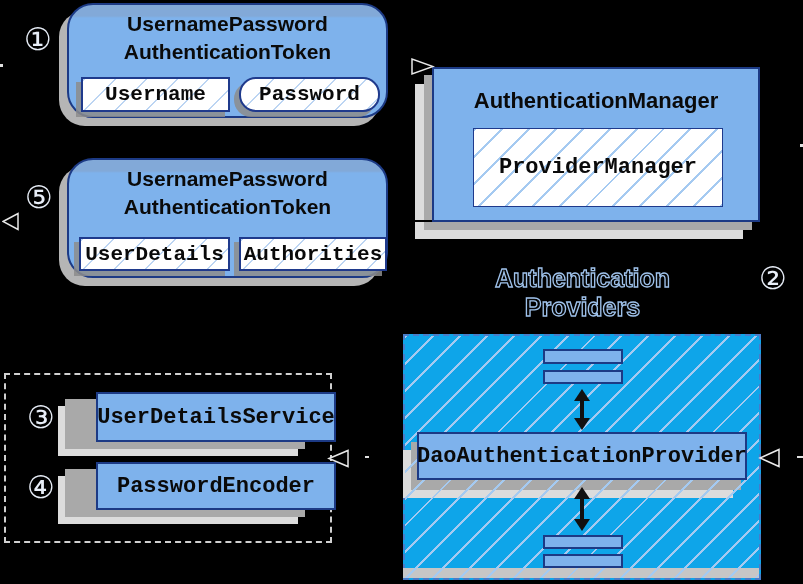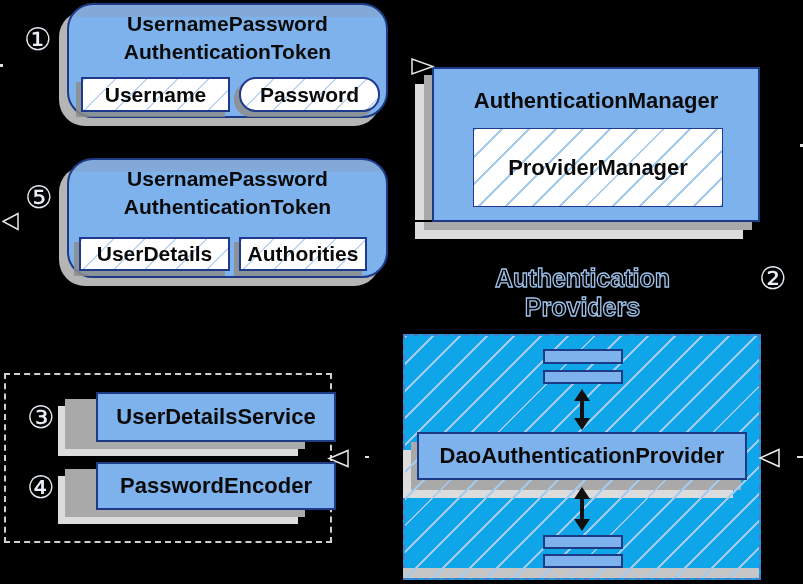--- a/index.html
+++ b/index.html
@@ -14,21 +14,21 @@
   .shadow1{background:#A9A9A9;}
   .shadow2{background:#DCDCDC;}
   .hatch{
     background-color:#fff;
     background-image:repeating-linear-gradient(135deg,#A5CAF1 0 2px,transparent 2px 19px);
   }
   .hatch-light{
     background-color:#fff;
     background-image:repeating-linear-gradient(135deg,rgba(133,178,232,.55) 0 1.5px,transparent 1.5px 22px);
   }
-  .center{display:flex;align-items:center;justify-content:center;text-align:left;}
+  .center{display:flex;align-items:center;justify-content:center;text-align:left;font-family:Liberation Mono, monospace;}
 
   
   .token-shadow{border-radius:26px;background:#B5B5B5;}
   .token-box{
     border-radius:26px;border:2.5px solid #1C3A85;
     background:linear-gradient(180deg,#82A9D8 0,#82A9D8 11px,#7EB2EC 13px);
   }
   .token-title{margin-top:5px;font-size:21px;line-height:1.32;text-align:center;}
   .field{border:2px solid #1F3A8C;box-shadow:-5px 5px 0 rgba(140,140,140,.85);
          font-size:21px;}
@@ -90,21 +90,21 @@
 
   <div class="abs token-shadow" style="left:59px;top:166px;width:321px;height:120px;"></div>
   <div class="abs token-box" style="left:67px;top:158px;width:321px;height:120px;">
     <div class="token-title">
       <div>UsernamePassword</div>
       <div>AuthenticationToken</div>
     </div>
     <div class="abs field hatch-light center" style="left:10px;top:77px;width:151px;height:34px;">
       <span>UserDetails</span>
     </div>
-    <div class="abs field hatch-light center" style="left:170px;top:77px;width:128px;height:34px;">
+    <div class="abs field hatch-light center" style="left:170px;top:77px;width:148px;height:34px;">
       <span>Authorities</span>
     </div>
   </div>
 
   <div class="abs shadow2" style="left:415px;top:84px;width:328px;height:155px;"></div>
   <div class="abs shadow1" style="left:424px;top:75px;width:328px;height:155px;"></div>
   <div class="abs stub" style="left:400px;top:220px;width:32px;height:2px;background:#000;"></div>
   <div class="abs blue" style="left:432px;top:67px;width:328px;height:155px;">
     <div class="mgr-title">AuthenticationManager</div>
     <div class="abs hatch center" style="left:39px;top:59px;width:250px;height:79px;border:1px solid #1F3A8C;font-size:22px;">

